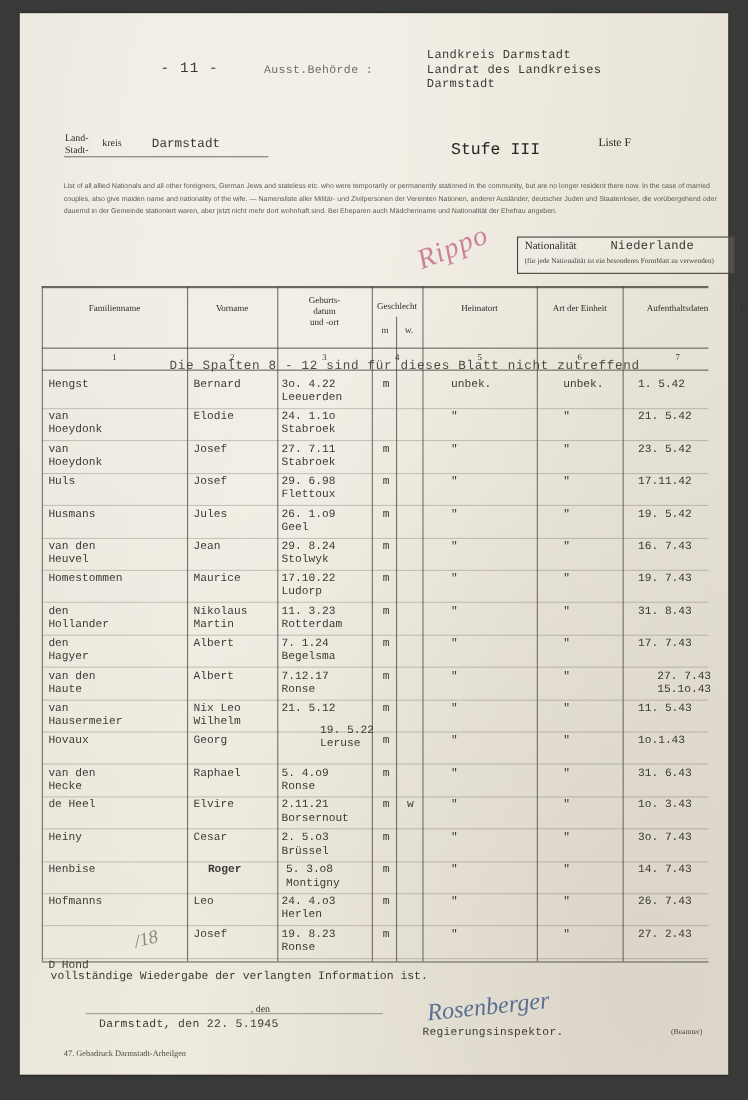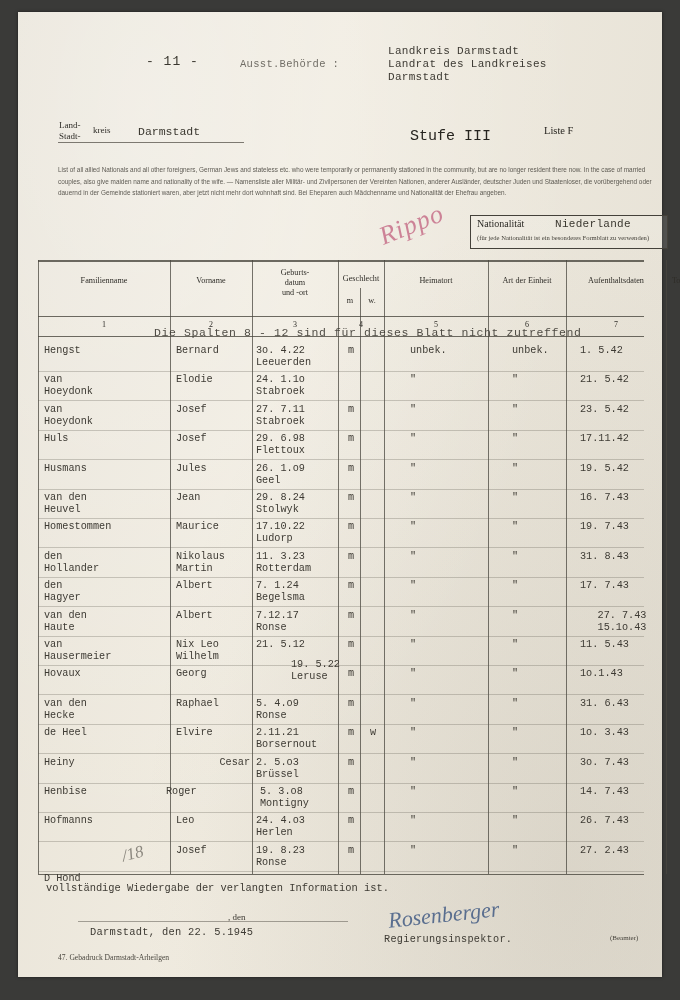--- a/index.html
+++ b/index.html
@@ -490,30 +490,30 @@
       <div class="cell" style="left: 158px; top: 715.2px; width: 74px;">Elvire</div>
       <div class="cell" style="left: 238px; top: 715.2px; width: 82px;">2.11.21
 Borsernout</div>
       <div class="cell" style="left: 326px; top: 715.2px; width: 14px; text-align: center;">m</div>
       <div class="cell" style="left: 348px; top: 715.2px; width: 14px; text-align: center;">w</div>
       <div class="cell" style="left: 392px; top: 715.2px; width: 74px;">"</div>
       <div class="cell" style="left: 494px; top: 715.2px; width: 50px;">"</div>
       <div class="cell" style="left: 562px; top: 715.2px; width: 84px;">1o. 3.43</div>
       <div class="rowline" style="top: 741.2px;"></div>
       <div class="cell" style="left: 26px; top: 744.6px; width: 124px;">Heiny</div>
-      <div class="cell" style="left: 158px; top: 744.6px; width: 74px; text-align: right;">Cesar</div>
+      <div class="cell" style="left: 158px; top: 744.6px; width: 74px;">Cesar</div>
       <div class="cell" style="left: 238px; top: 744.6px; width: 82px;">2. 5.o3
 Brüssel</div>
       <div class="cell" style="left: 326px; top: 744.6px; width: 14px; text-align: center;">m</div>
       <div class="cell" style="left: 392px; top: 744.6px; width: 74px;">"</div>
       <div class="cell" style="left: 494px; top: 744.6px; width: 50px;">"</div>
       <div class="cell" style="left: 562px; top: 744.6px; width: 84px;">3o. 7.43</div>
       <div class="rowline" style="top: 770.6px;"></div>
       <div class="cell" style="left: 26px; top: 774px; width: 124px;">Henbise</div>
-      <div class="cell" style="left: 148px; top: 774px; width: 74px;">Roger</div>
+      <div class="cell" style="left: 171px; top: 774px; width: 74px; font-weight: bold;">Roger</div>
       <div class="cell" style="left: 242px; top: 774px; width: 82px;">5. 3.o8
 Montigny</div>
       <div class="cell" style="left: 326px; top: 774px; width: 14px; text-align: center;">m</div>
       <div class="cell" style="left: 392px; top: 774px; width: 74px;">"</div>
       <div class="cell" style="left: 494px; top: 774px; width: 50px;">"</div>
       <div class="cell" style="left: 562px; top: 774px; width: 84px;">14. 7.43</div>
       <div class="rowline" style="top: 800px;"></div>
       <div class="cell" style="left: 26px; top: 803.4px; width: 124px;">Hofmanns</div>
       <div class="cell" style="left: 158px; top: 803.4px; width: 74px;">Leo</div>
       <div class="cell" style="left: 238px; top: 803.4px; width: 82px;">24. 4.o3

